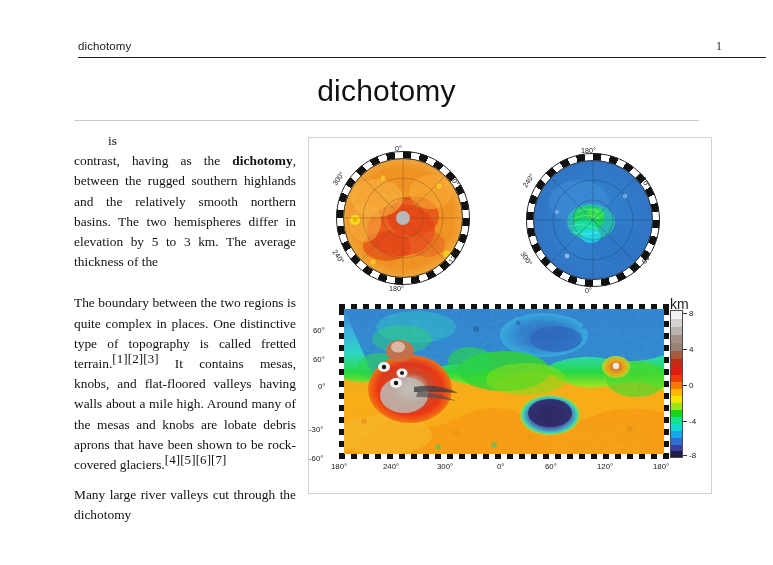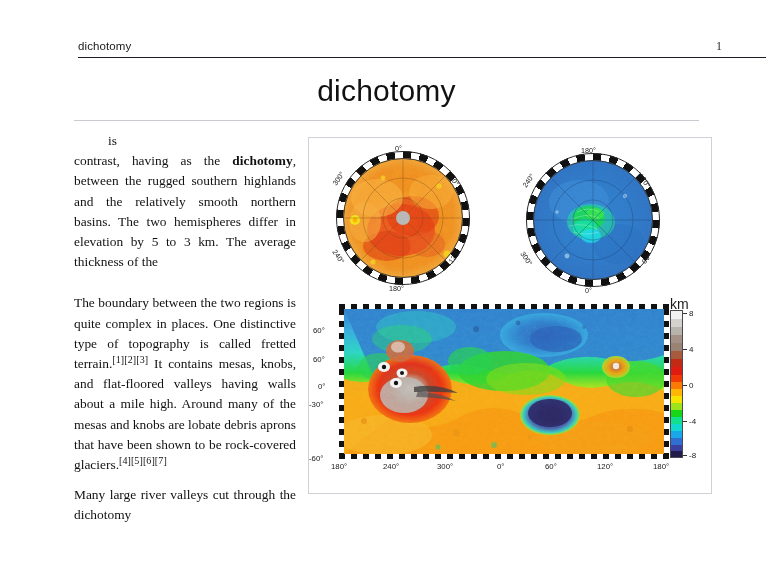--- a/index.html
+++ b/index.html
@@ -53,21 +53,21 @@
     line-height:20.2px;
     text-align:justify;
     color:#111;
     font-family:"Liberation Serif", serif;
   }
   .col p{margin:0 0 10px 0;}
   .col p.tight{margin-bottom:0;}
   .col b{font-weight:700;}
   .gap-line{display:block;text-align:left;padding-left:34px;}
   .sup{
-    font-size:10px;
+    font-size:13px;
     vertical-align:super;
     line-height:0;
     letter-spacing:.1px;
   }
   .p-break{height:11px;}
 
   
   .figure{
     position:absolute;left:308px;top:137px;width:404px;height:357px;
     background:#ffffff;
@@ -455,21 +455,21 @@
           </g>
 
           <rect width="320" height="145" filter="url(#terr2)" opacity="0.4" style="mix-blend-mode:overlay"></rect>
           <rect width="320" height="145" filter="url(#terr)" opacity="0.38" style="mix-blend-mode:overlay"></rect>
         </svg>
       </div>
 
       <span class="axlabel" style="left:-26px;top:22px;">60°</span>
       <span class="axlabel" style="left:-26px;top:51px;">60°</span>
       <span class="axlabel" style="left:-21px;top:78px;">0°</span>
-      <span class="axlabel" style="left:-30px;top:96px;">-30°</span>
+      <span class="axlabel" style="left:-30px;top:121px;">-30°</span>
       <span class="axlabel" style="left:-30px;top:150px;">-60°</span>
 
       <span class="axlabel" style="left:-8px;top:158px;">180°</span>
       <span class="axlabel" style="left:44px;top:158px;">240°</span>
       <span class="axlabel" style="left:98px;top:158px;">300°</span>
       <span class="axlabel" style="left:158px;top:158px;">0°</span>
       <span class="axlabel" style="left:206px;top:158px;">60°</span>
       <span class="axlabel" style="left:258px;top:158px;">120°</span>
       <span class="axlabel" style="left:314px;top:158px;">180°</span>
     </div>

